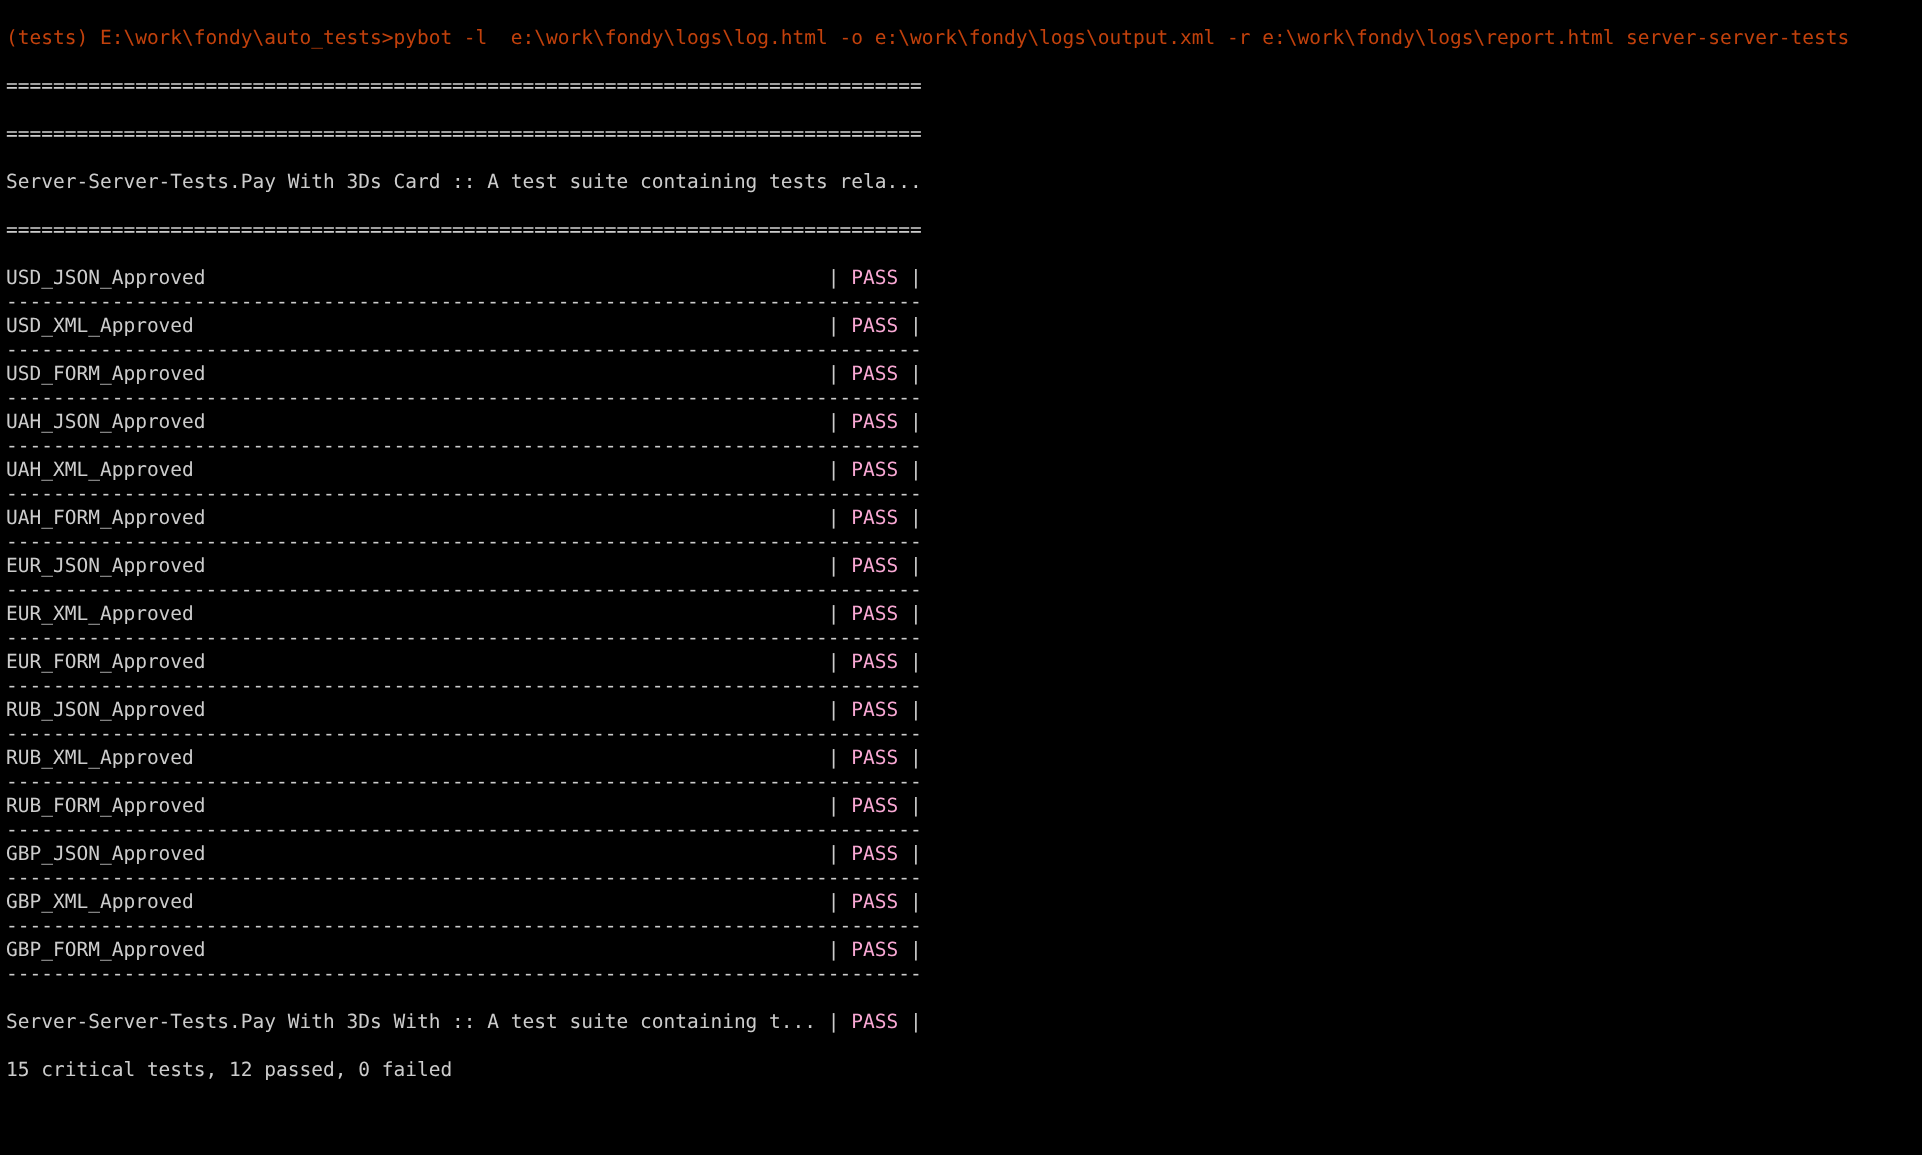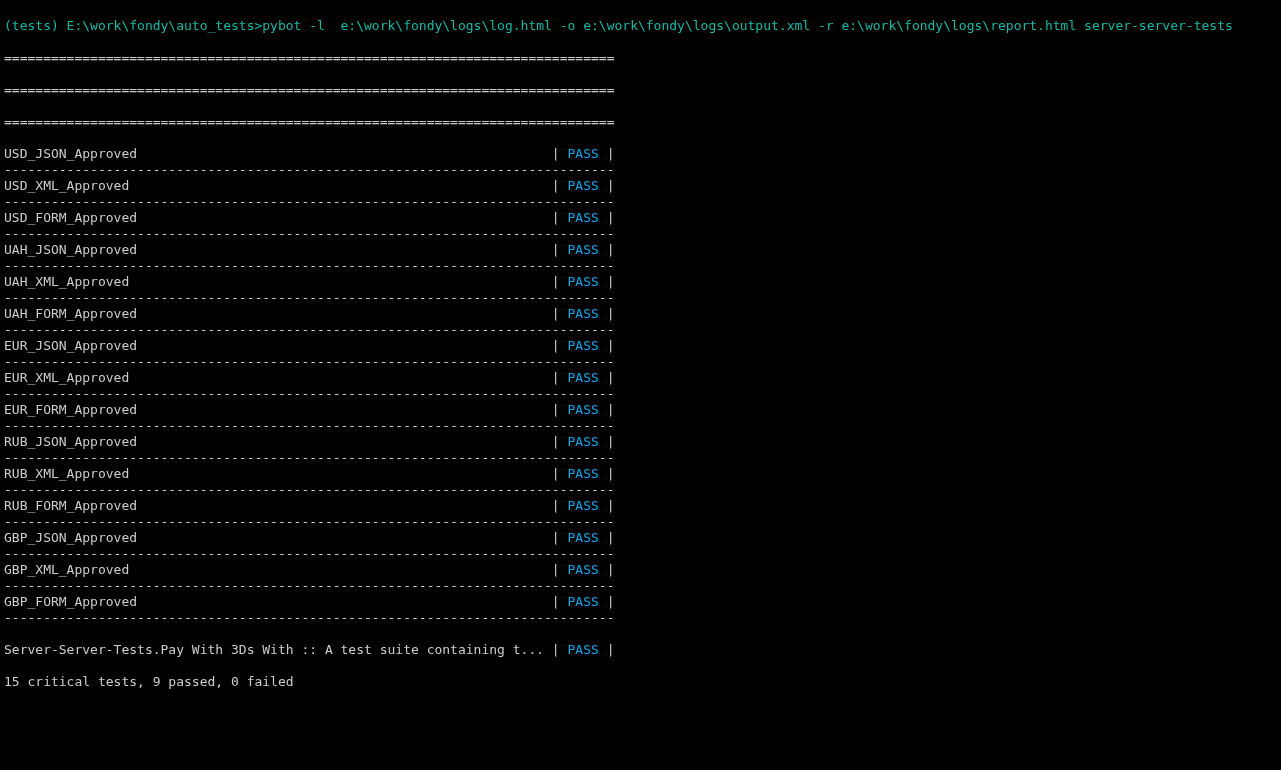--- a/index.html
+++ b/index.html
@@ -15,37 +15,38 @@
     overflow: hidden;
   }
   .terminal {
     padding: 2px 4px;
     white-space: pre;
   }
   .line {
     display: block;
   }
   .pass {
-    color: #0ea5e9;
+    color: #f9a8d4;
   }
   .prompt {
-    color: #14b8a6;
+    color: #c2410c;
   }
 </style>
 </head>
 <body>
 
 <div class="terminal">
 <span class="line prompt">(tests) E:\work\fondy\auto_tests&gt;pybot -l  e:\work\fondy\logs\log.html -o e:\work\fondy\logs\output.xml -r e:\work\fondy\logs\report.html server-server-tests</span>
 <span class="line">==============================================================================</span>
 <span class="line">==============================================================================</span>
+<span class="line">Server-Server-Tests.Pay With 3Ds Card :: A test suite containing tests rela...</span>
 <span class="line">==============================================================================</span>
 <div id="tests-container"><span class="line">USD_JSON_Approved                                                     | <span class="pass">PASS</span> |</span><span class="line">------------------------------------------------------------------------------</span><span class="line">USD_XML_Approved                                                      | <span class="pass">PASS</span> |</span><span class="line">------------------------------------------------------------------------------</span><span class="line">USD_FORM_Approved                                                     | <span class="pass">PASS</span> |</span><span class="line">------------------------------------------------------------------------------</span><span class="line">UAH_JSON_Approved                                                     | <span class="pass">PASS</span> |</span><span class="line">------------------------------------------------------------------------------</span><span class="line">UAH_XML_Approved                                                      | <span class="pass">PASS</span> |</span><span class="line">------------------------------------------------------------------------------</span><span class="line">UAH_FORM_Approved                                                     | <span class="pass">PASS</span> |</span><span class="line">------------------------------------------------------------------------------</span><span class="line">EUR_JSON_Approved                                                     | <span class="pass">PASS</span> |</span><span class="line">------------------------------------------------------------------------------</span><span class="line">EUR_XML_Approved                                                      | <span class="pass">PASS</span> |</span><span class="line">------------------------------------------------------------------------------</span><span class="line">EUR_FORM_Approved                                                     | <span class="pass">PASS</span> |</span><span class="line">------------------------------------------------------------------------------</span><span class="line">RUB_JSON_Approved                                                     | <span class="pass">PASS</span> |</span><span class="line">------------------------------------------------------------------------------</span><span class="line">RUB_XML_Approved                                                      | <span class="pass">PASS</span> |</span><span class="line">------------------------------------------------------------------------------</span><span class="line">RUB_FORM_Approved                                                     | <span class="pass">PASS</span> |</span><span class="line">------------------------------------------------------------------------------</span><span class="line">GBP_JSON_Approved                                                     | <span class="pass">PASS</span> |</span><span class="line">------------------------------------------------------------------------------</span><span class="line">GBP_XML_Approved                                                      | <span class="pass">PASS</span> |</span><span class="line">------------------------------------------------------------------------------</span><span class="line">GBP_FORM_Approved                                                     | <span class="pass">PASS</span> |</span><span class="line">------------------------------------------------------------------------------</span></div>
 <span class="line"><span id="suite-summary-text">Server-Server-Tests.Pay With 3Ds With :: A test suite containing t...</span> | <span class="pass">PASS</span> |</span>
-<span class="line">15 critical tests, 9 passed, 0 failed</span>
+<span class="line">15 critical tests, 12 passed, 0 failed</span>
 
 
 
 
 
 
 
 
 
 </div>

